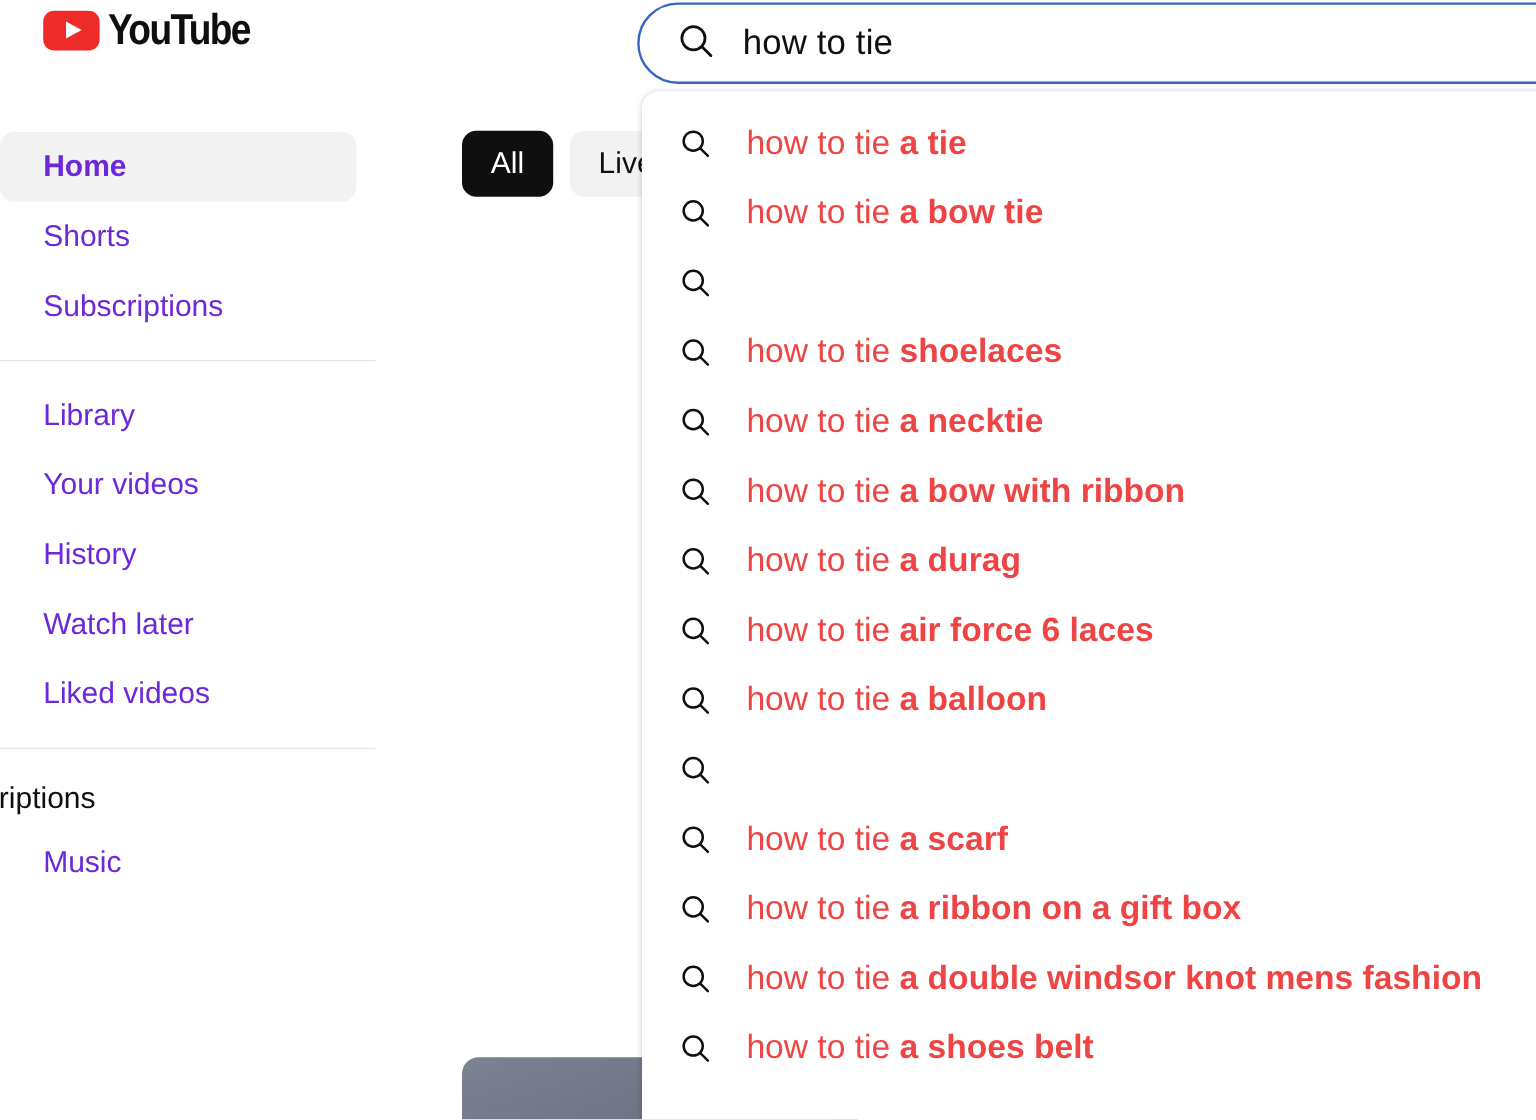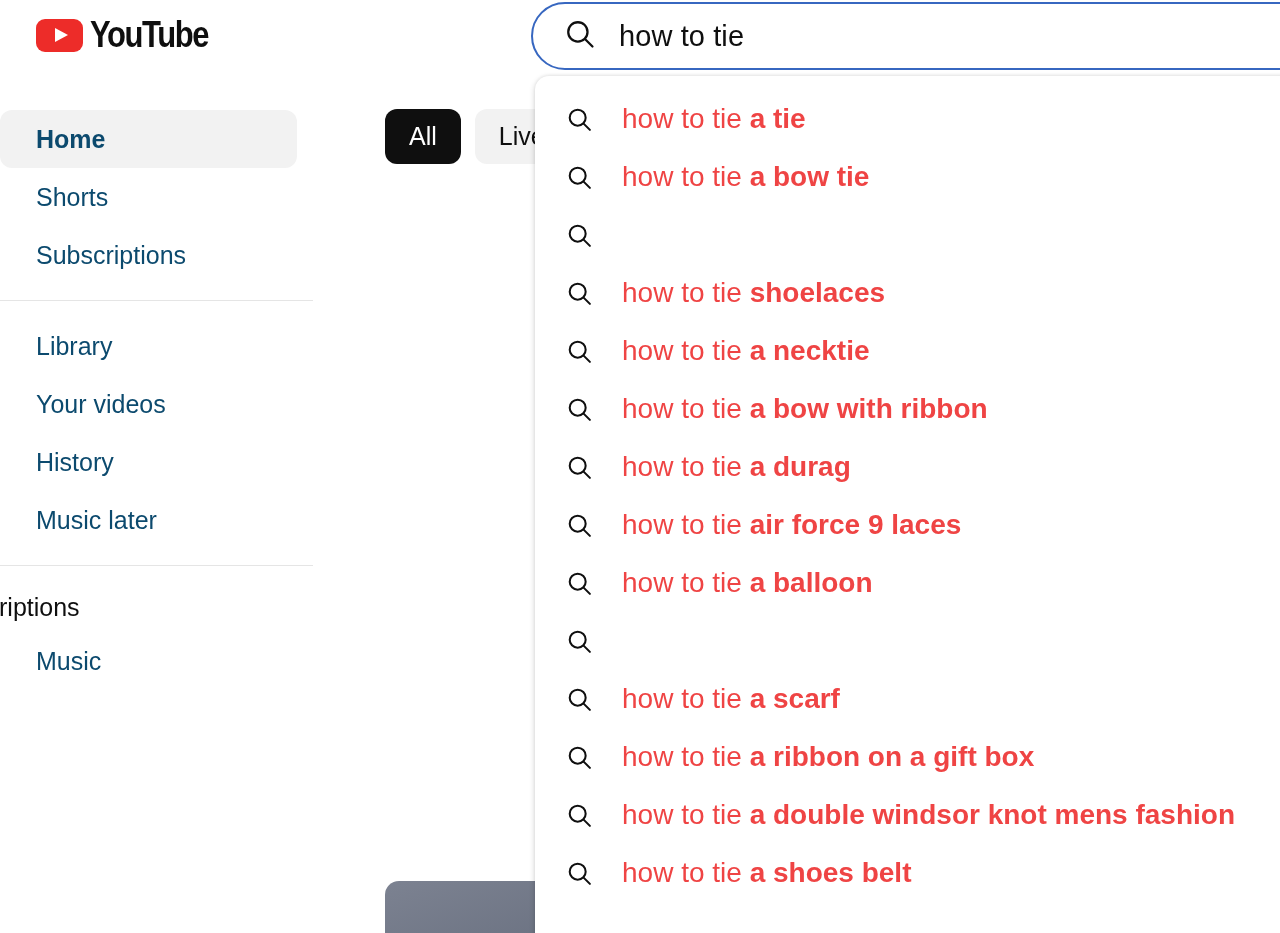--- a/index.html
+++ b/index.html
@@ -27,21 +27,21 @@
     top: 0; left: 0;
     width: 1280px;
     height: 76px;
     background: #ffffff;
     z-index: 5;
   }
 
   .logo {
     position: absolute;
     left: 36px;
-    top: 13px;
+    top: 3px;
     display: flex;
     align-items: center;
     gap: 7px;
     height: 44px;
   }
   .logo-mark {
     width: 47px;
     height: 33px;
     border-radius: 9px;
     background: #ED2C29;
@@ -138,21 +138,21 @@
     z-index: 10;
   }
   .nav-item {
     display: flex;
     align-items: center;
     height: 58px;
     margin: 0 16px 0 0;
     padding-left: 36px;
     border-radius: 12px;
     font-size: 25px;
-    color: #0c4a6e;
+    color: #6d28d9;
     cursor: pointer;
   }
   .nav-item.active {
     background: #f2f2f2;
     font-weight: 700;
   }
   .divider {
     height: 1px;
     background: #e5e5e5;
     margin: 16px 0 16px 0;
@@ -250,21 +250,24 @@
     <div class="nav-item">
       <span>Library</span>
     </div>
     <div class="nav-item">
       <span>Your videos</span>
     </div>
     <div class="nav-item">
       <span>History</span>
     </div>
     <div class="nav-item">
-      <span>Music later</span>
+      <span>Watch later</span>
+    </div>
+    <div class="nav-item">
+      <span>Liked videos</span>
     </div>
 
     <div class="divider"></div>
 
     <div class="section-head">scriptions</div>
 
     <div class="nav-item">
       <span>Music</span>
     </div>
 
@@ -363,21 +366,21 @@
     </div>
 
     <div class="suggestion">
       <span class="sg-icon">
         <svg width="29" height="29" viewBox="0 0 24 24" fill="none" stroke="#0f0f0f" stroke-width="1.7">
           <circle cx="10.5" cy="10.5" r="6.6"></circle>
             <line x1="15.4" y1="15.4" x2="20.6" y2="20.6" stroke-linecap="round"></line>
         </svg>
       </span>
       <span class="sg-text">
-        <span class="pfx">how to tie </span><span class="cmp">air force 9 laces</span>
+        <span class="pfx">how to tie </span><span class="cmp">air force 6 laces</span>
       </span>
     </div>
 
     <div class="suggestion">
       <span class="sg-icon">
         <svg width="29" height="29" viewBox="0 0 24 24" fill="none" stroke="#0f0f0f" stroke-width="1.7">
           <circle cx="10.5" cy="10.5" r="6.6"></circle>
             <line x1="15.4" y1="15.4" x2="20.6" y2="20.6" stroke-linecap="round"></line>
         </svg>
       </span>

